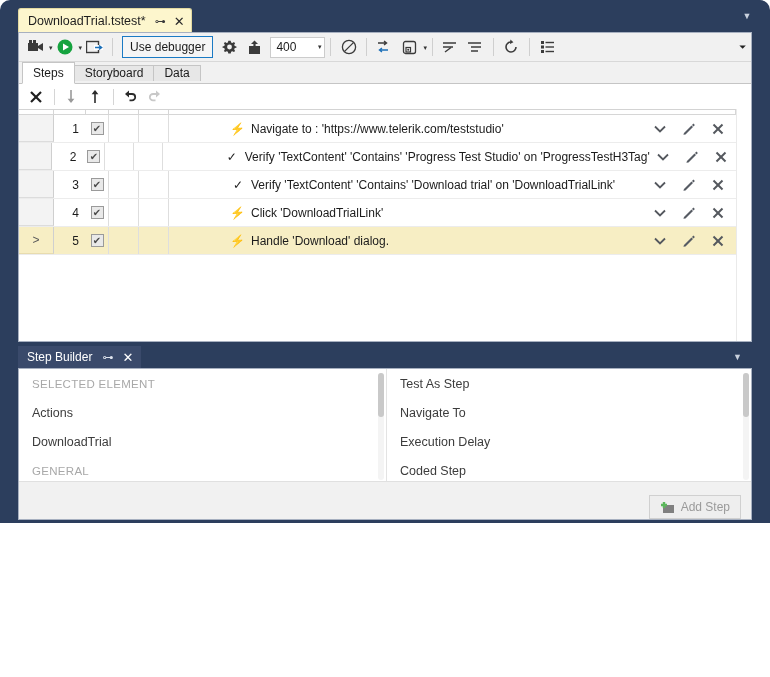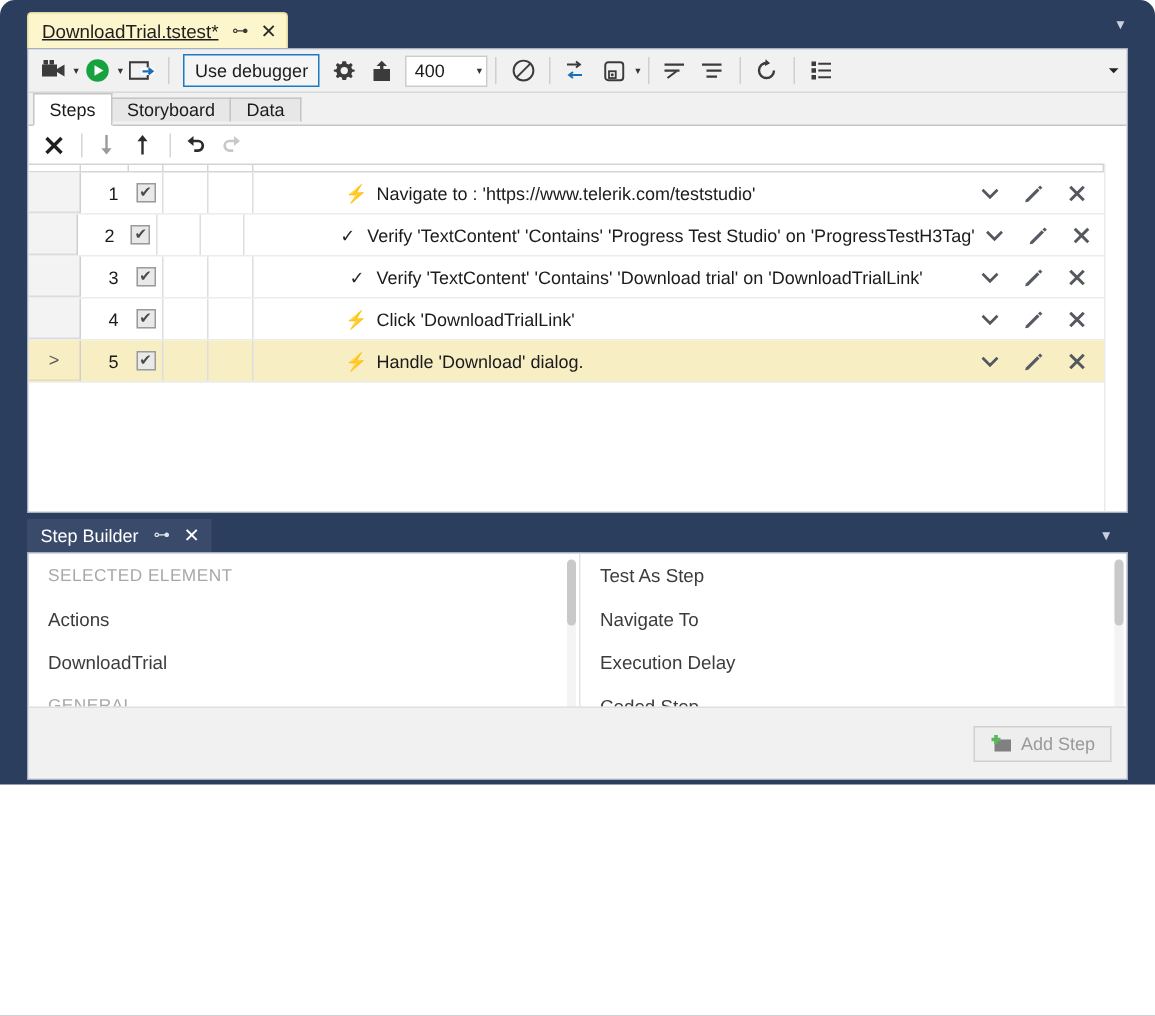--- a/index.html
+++ b/index.html
@@ -40,21 +40,20 @@
     border-radius: 3px 3px 0 0;
     display: flex;
     align-items: center;
     padding: 0 6px 0 9px;
     box-sizing: border-box;
   }
   #doc-tab-title {
     font-size: 12.5px;
     color: #1e1e1e;
     white-space: nowrap;
-    text-decoration: underline;
   }
   .tab-pin {
     margin-left: 9px;
     font-size: 11px;
     color: #3a3a3a;
     line-height: 1;
   }
   .tab-close {
     margin-left: 8px;
     font-size: 13px;
@@ -393,26 +392,26 @@
     left: 0; top: 0;
     width: 6px;
     height: 44px;
     background: #c9c9c9;
     border-radius: 3px;
   }
   #sb-footer {
     position: absolute;
     left: 0; bottom: 0;
     width: 732px;
-    height: 48px;
+    height: 38px;
     background: #f1f1f1;
     border-top: 1px solid #e0e0e0;
     box-sizing: border-box;
     display: flex;
-    align-items: center;
+    align-items: flex-end;
     justify-content: flex-end;
     padding-right: 10px;
   }
   #add-step-button {
     height: 24px;
     min-width: 84px;
     background: #eeeeee;
     border: 1px solid #d0d0d0;
     display: flex;
     align-items: center;

